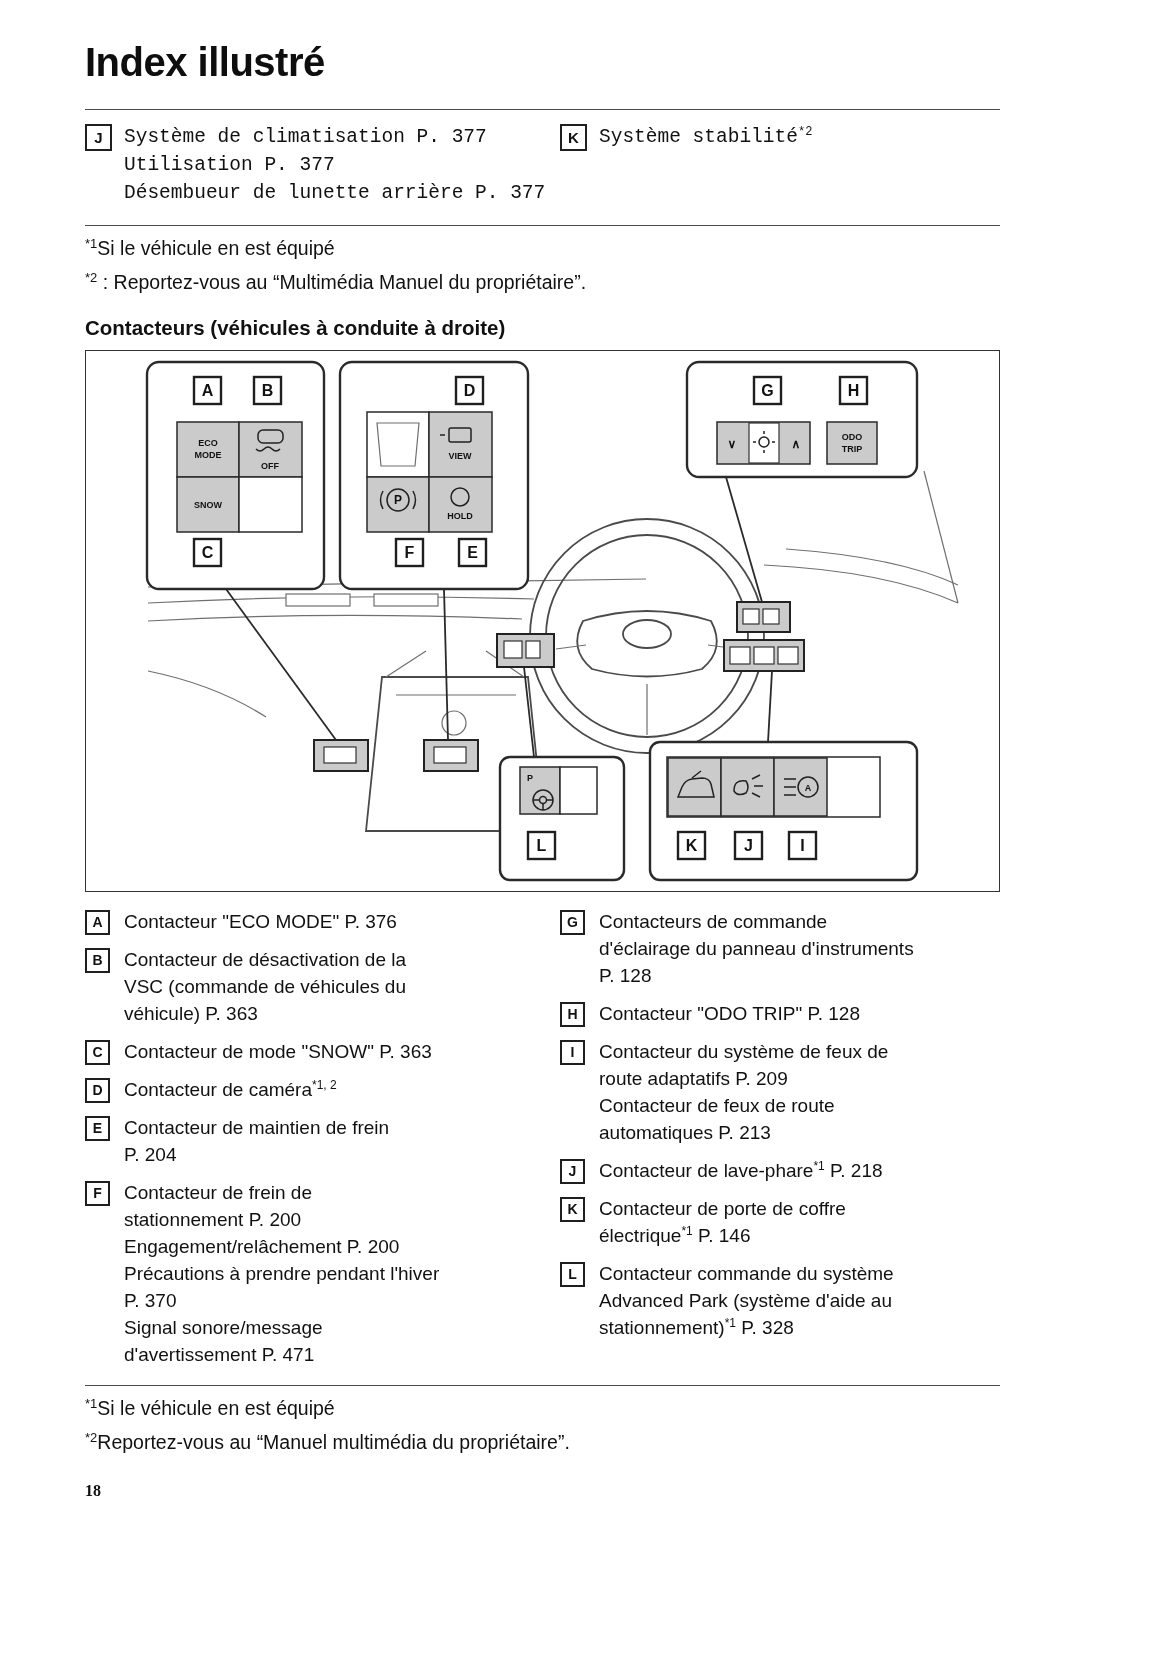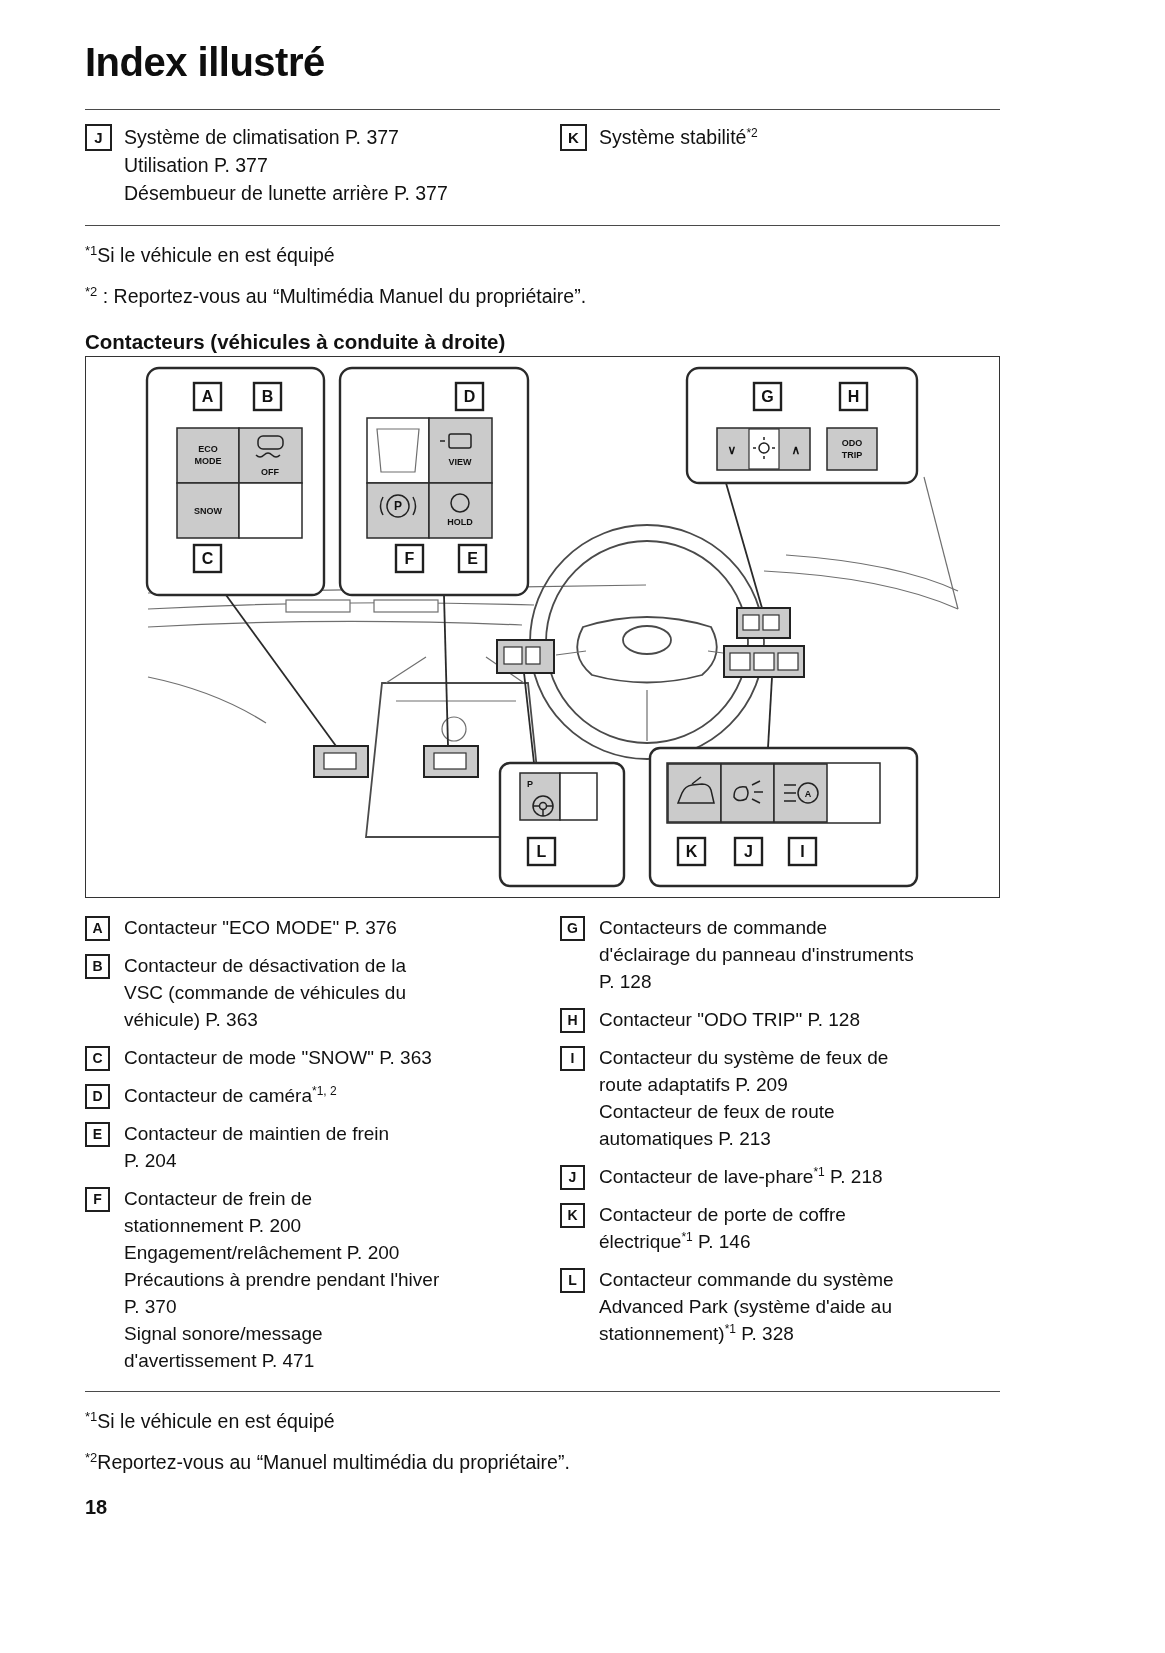--- a/index.html
+++ b/index.html
@@ -19,27 +19,27 @@
   .topcol-left { width:475px; flex:none; display:flex; }
   .topcol-right { flex:1; display:flex; }
   .top-item { display:flex; }
   .keybox {
     display:inline-flex; align-items:center; justify-content:center;
     width:27px; height:27px; border:2px solid #1f1f1f; background:#fff;
     font-weight:bold; font-size:15px; flex:none;
   }
   .keybox.small { width:25px; height:25px; font-size:14px; }
   .top-item .keybox { margin-right:12px; margin-top:1px; }
-  .top-text { font-size:19.5px; line-height:28px; }
+  .top-text { font-size:19.5px; line-height:28px;font-family:Liberation Mono, monospace; }
 
   sup { font-size:12px; line-height:0; }
-  .footnote { font-size:19.5px; margin-top:18px; }
+  .footnote { font-size:19.5px; margin-top:11px; }
   .footnote sup { font-size:13px; }
 
-  .section-heading { font-size:20.5px; font-weight:bold; margin-top:22px; margin-bottom:2px; }
+  .section-heading { font-size:20.5px; font-weight:bold; margin-top:22px; margin-bottom:10px; }
 
   .diagram { border:1.5px solid #333; margin-top:2px; background:#fff; }
   .diagram svg { display:block; }
 
   
   .callout { fill:#fff; stroke:#2a2a2a; stroke-width:2.4; }
   .lbox { fill:#fff; stroke:#1f1f1f; stroke-width:2.4; }
   .ltext { font-size:16px; font-weight:bold; fill:#111; text-anchor:middle; }
   .btn  { fill:#cbcbcb; stroke:#2a2a2a; stroke-width:1.5; }
   .btnw { fill:#fff; stroke:#2a2a2a; stroke-width:1.5; }
@@ -53,21 +53,21 @@
   .pin { fill:#fff; stroke:#333; stroke-width:1.2; }
   .conn { stroke:#2a2a2a; stroke-width:1.8; fill:none; }
 
   .legend { display:flex; margin-top:16px; }
   .legend-col-left { width:452px; flex:none; }
   .legend-col-right { flex:1; margin-left:23px; }
   .legend-item { position:relative; padding-left:39px; margin-bottom:11px; font-size:19px; line-height:27px; }
   .legend-item .keybox { position:absolute; left:0; top:2px; }
 
   .bottom-rule { margin-top:6px; }
-  .pagenum { font-size:20px; font-weight:bold; margin-top:22px; }
+  .pagenum { font-size:16px; font-weight:bold; margin-top:28px;font-family:Liberation Serif, serif; }
 </style>
 </head>
 <body>
 
 <div class="page">
 
   <h1 class="title">Index illustré</h1>
   <div class="rule"></div>
 
   <div class="toprow">

